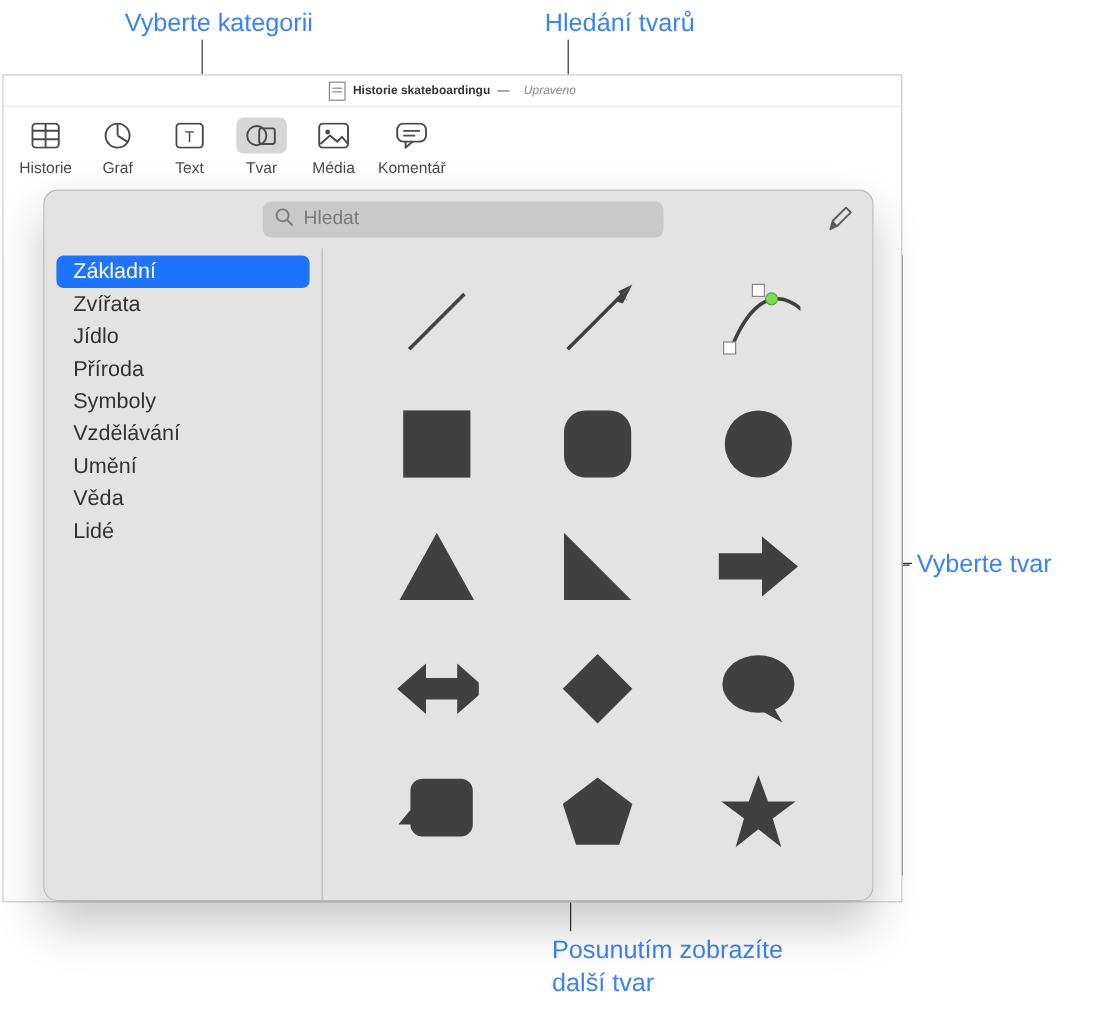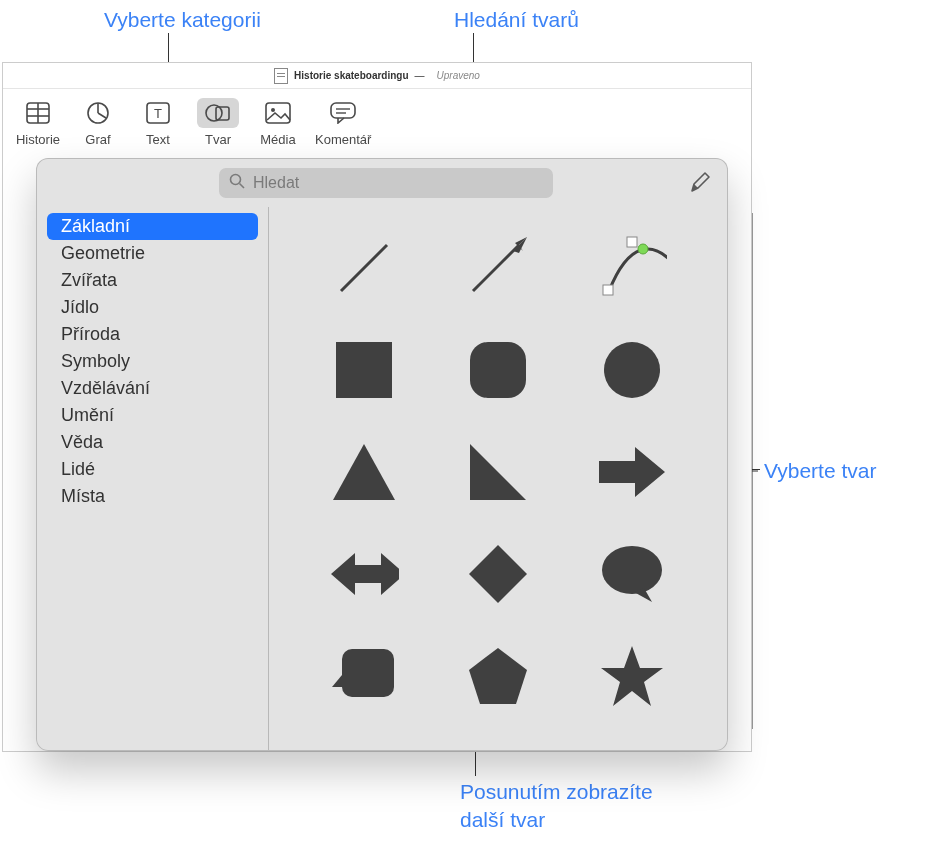--- a/index.html
+++ b/index.html
@@ -299,30 +299,28 @@
       <svg width="22" height="22">
           <path d="M3 19 L5 12 L16 1 L20 5 L9 16 Z" fill="none" stroke="#5a5a5a" stroke-width="1.6" stroke-linejoin="round"></path>
           <path d="M3 19 L5 12 L9 16 Z" fill="#5a5a5a"></path>
         </svg>
     </div>
   </div>
 
   <div class="popover-body">
     <div class="sidebar" id="sidebar">
         <div class="cat selected">Základní</div>
-        <div class="cat">Geometrie</div>
         <div class="cat">Zvířata</div>
         <div class="cat">Jídlo</div>
         <div class="cat">Příroda</div>
         <div class="cat">Symboly</div>
         <div class="cat">Vzdělávání</div>
         <div class="cat">Umění</div>
         <div class="cat">Věda</div>
         <div class="cat">Lidé</div>
-        <div class="cat">Místa</div>
       </div>
 
     <div class="shape-grid" id="shape-grid">
         <div class="shape">
           <svg width="70" height="70">
             <line x1="12" y1="58" x2="58" y2="12" stroke="#404040" stroke-width="3"></line>
           </svg>
         </div>
         <div class="shape">
           <svg width="74" height="70">

